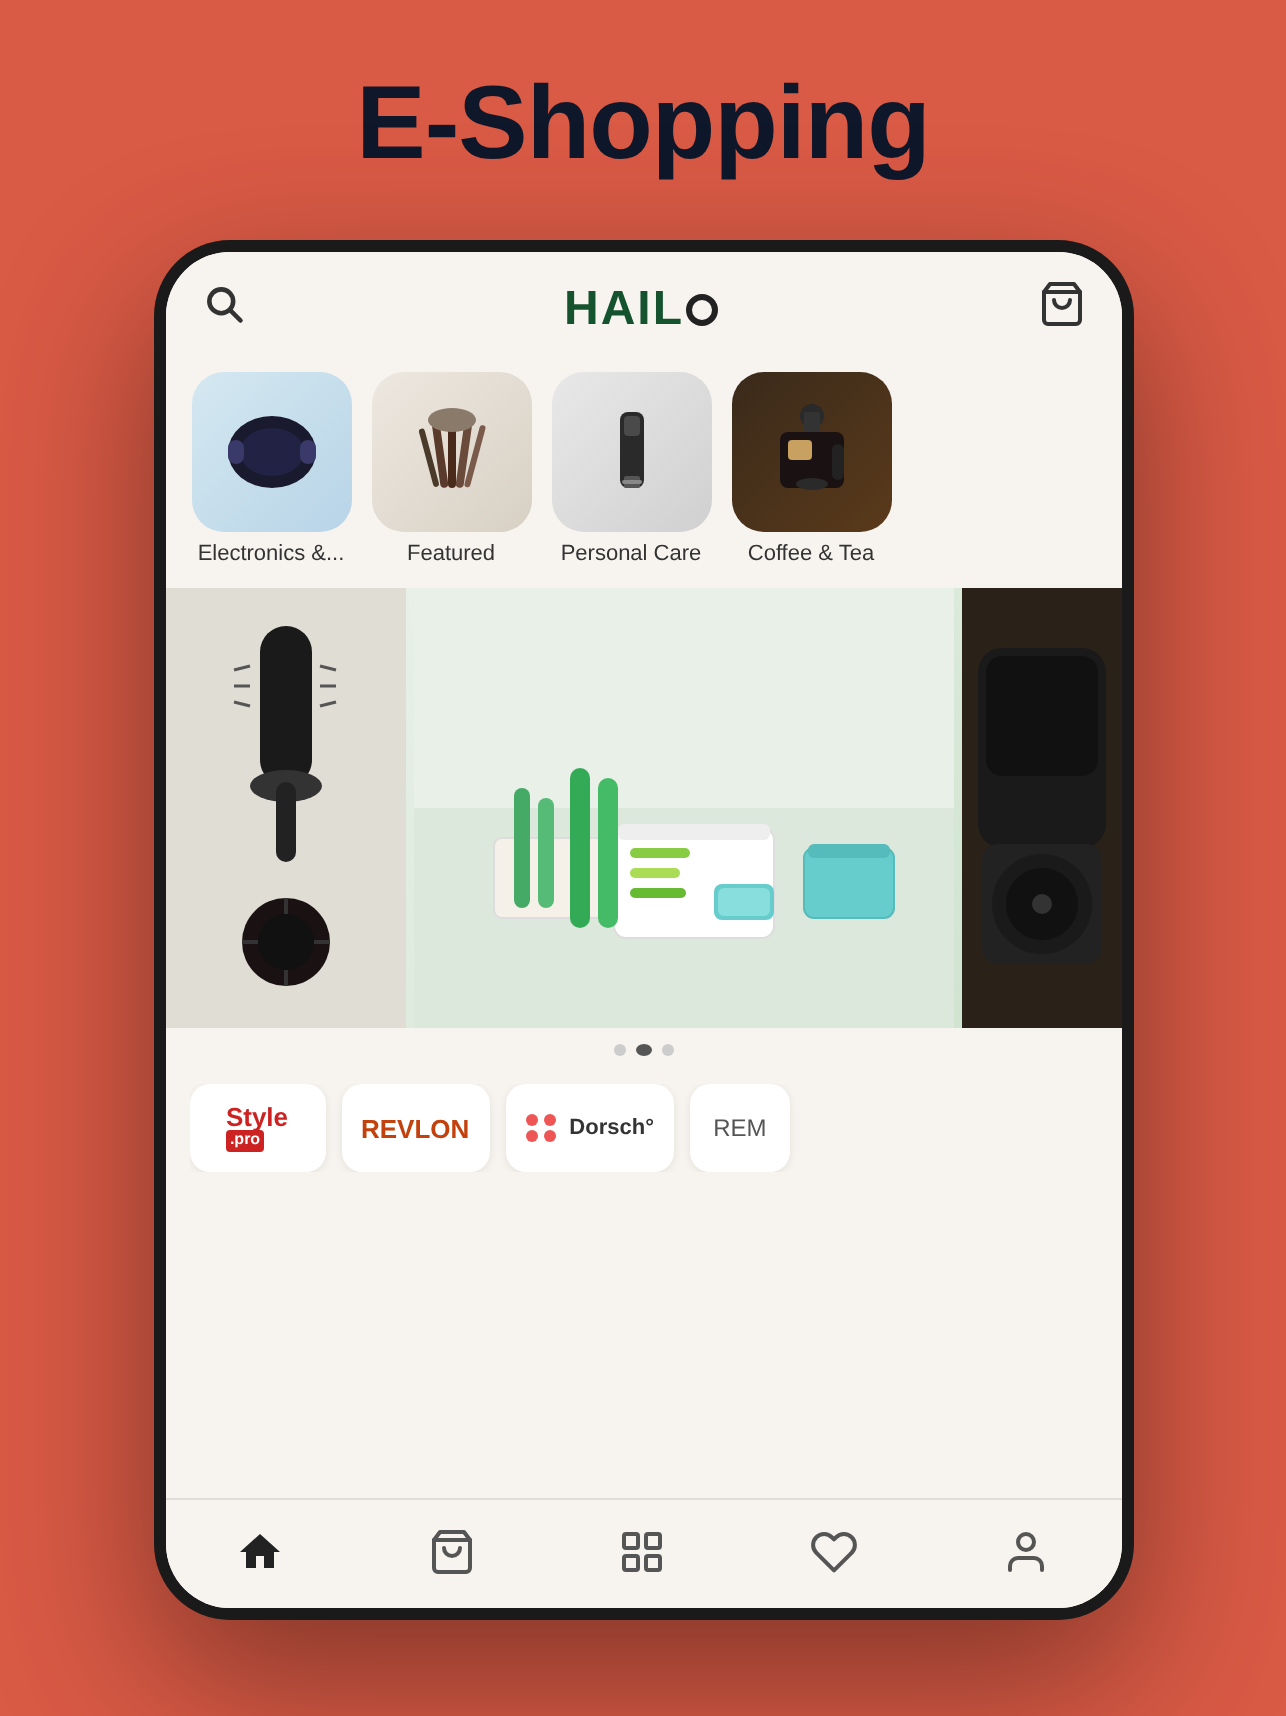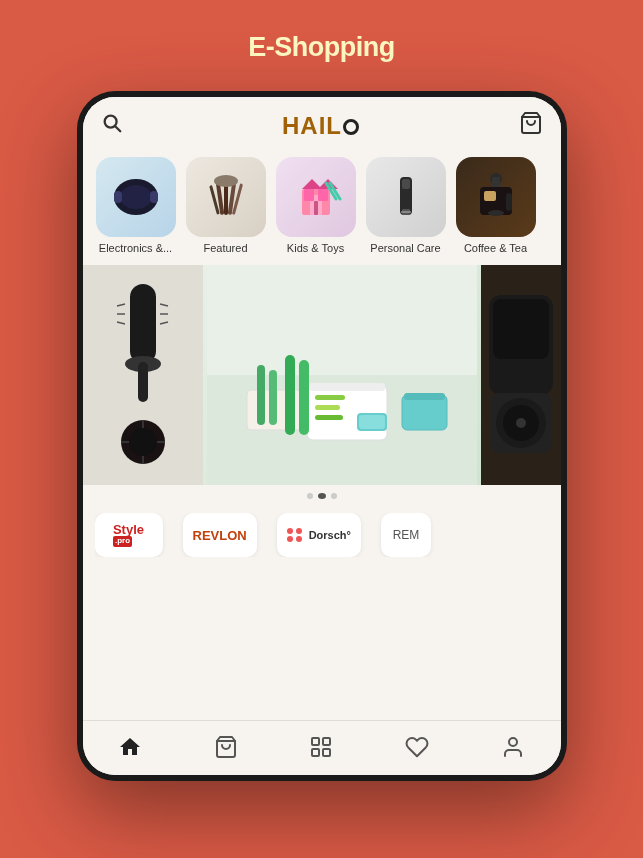--- a/index.html
+++ b/index.html
@@ -8,22 +8,22 @@
       height: 858px;
       background-color: #d95a45;
       font-family: -apple-system, BlinkMacSystemFont, 'Helvetica Neue', Arial, sans-serif;
       display: flex;
       flex-direction: column;
       align-items: center;
       overflow: hidden;
     }
 
     .page-title {
-      color: #fef9c3;
-      font-size: 27px;
+      color: #0f172a;
+      font-size: 52px;
       font-weight: 800;
       margin-top: 32px;
       margin-bottom: 28px;
       letter-spacing: -0.5px;
     }
 
     .device-frame {
       width: 490px;
       height: 690px;
       background: #1a1a1a;
@@ -54,21 +54,21 @@
 
     .header-search-icon, .header-cart-icon {
       font-size: 22px;
       color: #333;
     }
 
     .app-logo {
       font-size: 24px;
       font-weight: 900;
       letter-spacing: 1px;
-      color: #a16207;
+      color: #14532d;
     }
 
     .app-logo span.logo-o {
       display: inline-block;
       width: 16px;
       height: 16px;
       border: 3px solid #222;
       border-radius: 50%;
       vertical-align: middle;
       margin-left: 1px;
@@ -219,21 +219,21 @@
       font-size: 14px;
       font-weight: 700;
       color: #222;
       text-align: center;
       margin-bottom: 10px;
     }
 
     .stores-row {
       display: flex;
       flex-direction: row;
-      gap: 20px;
+      gap: 8px;
       align-items: center;
       overflow: hidden;
     }
 
     .store-item {
       height: 44px;
       min-width: 80px;
       background: white;
       border-radius: 10px;
       display: flex;
@@ -342,38 +342,20 @@
             <rect x="24" y="8" width="4" height="36" rx="2" fill="#4a2a1a" transform="rotate(0 26 26)"></rect>
             <rect x="30" y="9" width="4" height="35" rx="2" fill="#6a4a3a" transform="rotate(8 32 27)"></rect>
             <rect x="36" y="12" width="3" height="32" rx="1.5" fill="#7a5a4a" transform="rotate(15 37 28)"></rect>
             <rect x="13" y="14" width="3" height="30" rx="1.5" fill="#4a3a2a" transform="rotate(-15 14 29)"></rect>
             <ellipse cx="26" cy="10" rx="12" ry="6" fill="#8a7a6a"></ellipse>
           </svg>
         </div>
         <span class="category-label">Featured</span>
       </div>
 
-      <div class="category-item">
-        <div class="category-img-box cat-kids">
-          <svg width="52" height="52" viewBox="0 0 52 52">
-
-            <rect x="12" y="18" width="28" height="26" rx="2" fill="#ff88aa"></rect>
-            <rect x="20" y="24" width="12" height="20" rx="1" fill="#ffaac8"></rect>
-            <rect x="14" y="18" width="10" height="12" rx="1" fill="#ff66aa"></rect>
-            <rect x="28" y="18" width="10" height="12" rx="1" fill="#ff66aa"></rect>
-            <polygon points="12,18 22,8 32,18" fill="#dd4488"></polygon>
-            <polygon points="28,18 38,8 48,18" fill="#dd4488"></polygon>
-            <rect x="24" y="30" width="4" height="14" rx="1" fill="#cc5588"></rect>
-
-            <line x1="40" y1="12" x2="50" y2="28" stroke="#44ccaa" stroke-width="3" stroke-linecap="round"></line>
-            <line x1="36" y1="12" x2="46" y2="28" stroke="#44ccaa" stroke-width="3" stroke-linecap="round"></line>
-          </svg>
-        </div>
-        <span class="category-label">Kids &amp; Toys</span>
-      </div>
 
       <div class="category-item">
         <div class="category-img-box cat-personalcare">
           <svg width="52" height="52" viewBox="0 0 52 52">
 
             <rect x="20" y="6" width="12" height="38" rx="4" fill="#2a2a2a"></rect>
             <rect x="22" y="8" width="8" height="10" rx="2" fill="#4a4a4a"></rect>
             <rect x="22" y="38" width="8" height="6" rx="1" fill="#555"></rect>
             <rect x="21" y="40" width="10" height="2" rx="1" fill="#888"></rect>
           </svg>

